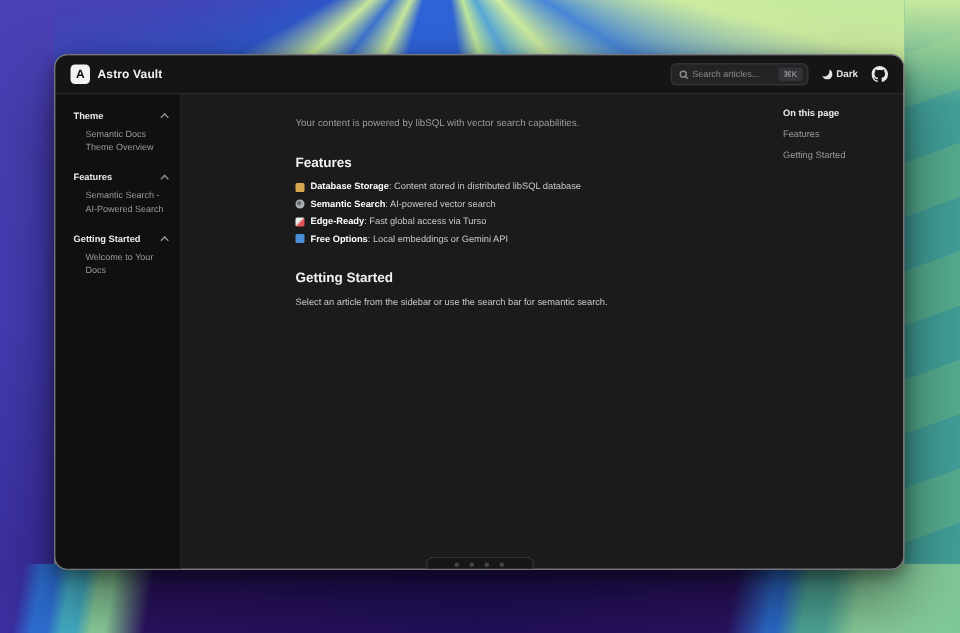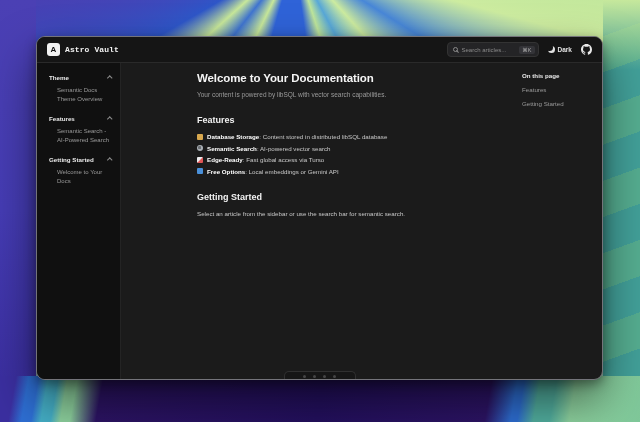--- a/index.html
+++ b/index.html
@@ -32,21 +32,21 @@
   .window { position:absolute; left:36px; top:36px; width:567px; height:344px;
     background:#1b1b1b; border:1px solid #74747a; border-radius:9px;
     box-shadow: 0 22px 46px rgba(0,0,0,.5), 0 4px 12px rgba(0,0,0,.4);
     overflow:hidden; }
 
   .titlebar { height:26px; background:#151515; border-bottom:1px solid #2a2a2a;
     display:flex; align-items:center; justify-content:space-between; padding:0 10px; }
   .brand { display:flex; align-items:center; gap:5px; cursor:pointer; }
   .logo { width:13px; height:13px; background:#f2f2f2; border-radius:3px;
     color:#111; font-size:8px; font-weight:bold; display:flex; align-items:center; justify-content:center; }
-  .title { color:#f2f2f2; font-size:8px; font-weight:bold; letter-spacing:.1px;font-family:Liberation Mono, monospace; }
+  .title { color:#f2f2f2; font-size:8px; font-weight:bold; letter-spacing:.1px; }
 
   .header-right { display:flex; align-items:center; gap:9px; }
   .searchbox { display:flex; align-items:center; gap:4px; width:92px; height:15px;
     background:#242426; border:1px solid #333; border-radius:4px; padding:0 3px 0 5px; cursor:text; }
   .search-icon { position:relative; width:5px; height:5px; border:1px solid #8a8a8a; border-radius:50%; flex:0 0 auto; }
   .search-icon::after { content:''; position:absolute; width:3px; height:1px; background:#8a8a8a;
     right:-2.5px; bottom:-1px; transform:rotate(45deg); }
   .search-ph { color:#8a8a8a; font-size:6px; flex:1; white-space:nowrap; }
   .kbd { color:#a8a8a8; font-size:5.5px; background:#343438; border-radius:2px; padding:1px 3px; }
   .theme-toggle { display:flex; align-items:center; gap:3px; color:#e2e2e2; font-size:6.5px;
@@ -147,21 +147,20 @@
         <div class="sec">
           <div class="sec-head">
             <span class="sec-label">Getting Started</span>
             <span class="chev"></span>
           </div>
           <a class="sec-item">Welcome to Your Docs</a>
         </div>
       </nav>
 
       <main class="content">
-        <h1>Welcome to Your Documentation</h1>
         <p class="subtitle">Your content is powered by libSQL with vector search capabilities.</p>
 
         <h2>Features</h2>
         <ul class="features">
           <li>
             <span class="fi fi-db"></span>
             <span><span class="fi-label">Database Storage</span><span>: Content stored in distributed libSQL database</span></span>
           </li>
           <li>
             <span class="fi fi-search"></span>

